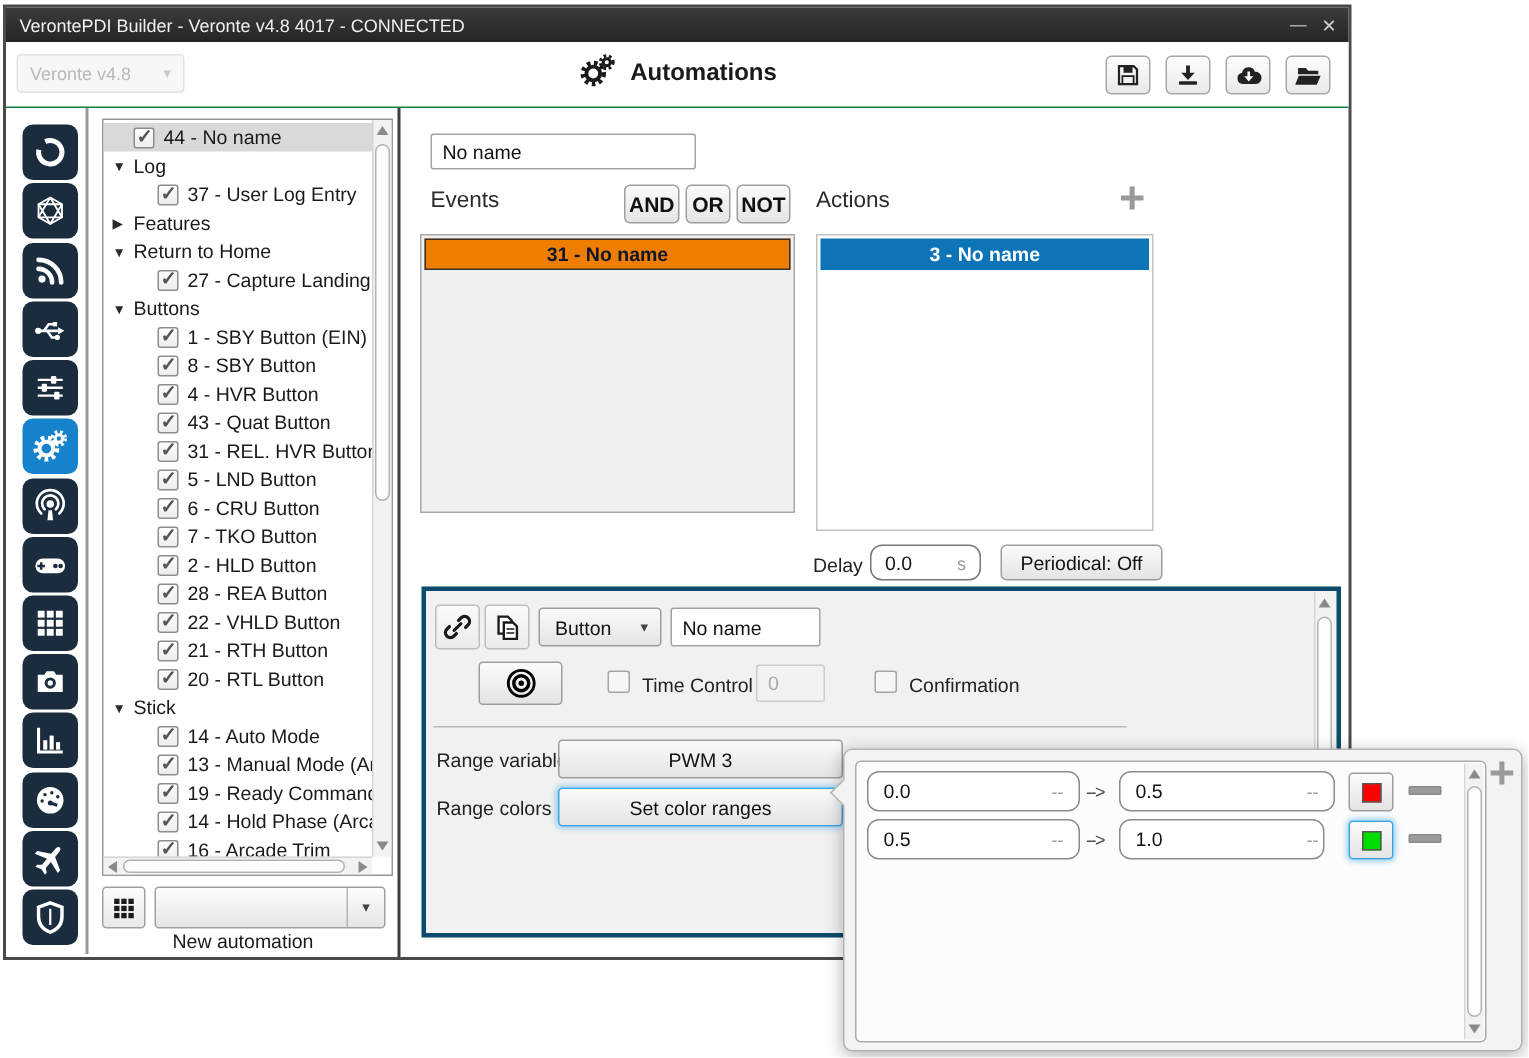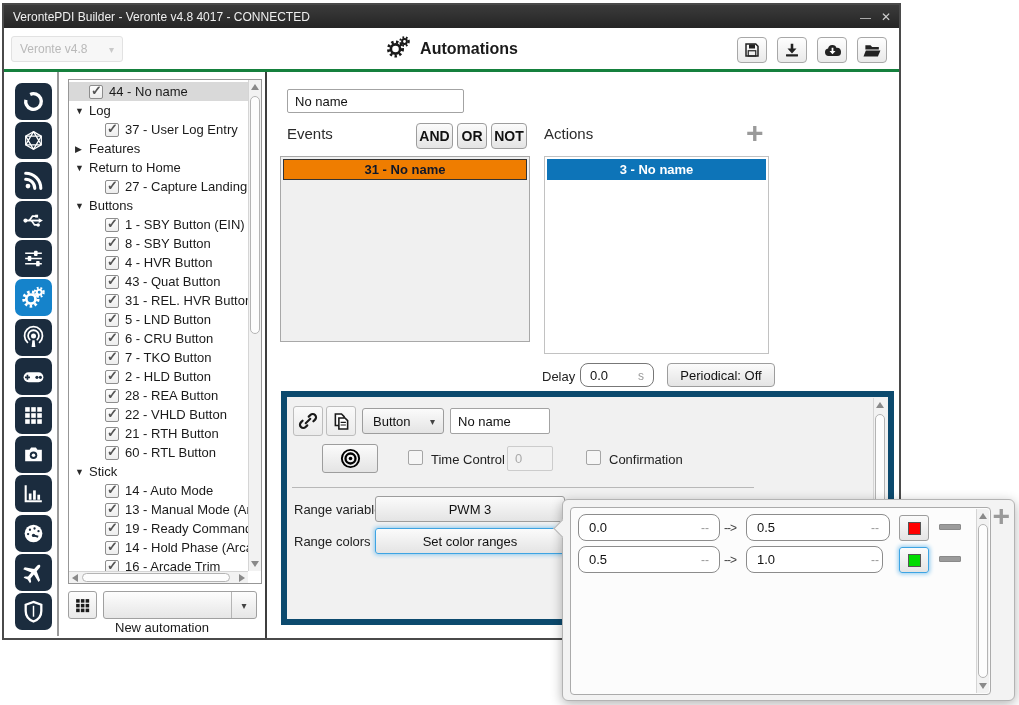--- a/index.html
+++ b/index.html
@@ -9,21 +9,21 @@
   
   .window { position:absolute; left:2px; top:3px; width:899px; height:637px; background:#fff;
             border:2px solid #4a4a4a; }
   .titlebar { position:absolute; left:0; top:0; right:0; height:23px;
               background:linear-gradient(#3b3b3b,#252525); color:#efefef; font-size:12px;
               display:flex; align-items:center; padding-left:9px; }
   .tb-btns { position:absolute; right:8px; top:0; height:23px; display:flex; gap:10px; align-items:center; color:#cfcfcf; }
   .tb-btns span { cursor:default; font-size:14px; line-height:14px; }
 
   
-  .header { position:absolute; left:0; top:23px; right:0; height:44px; background:#fff; border-bottom:3px solid #15803d;text-align:right; }
+  .header { position:absolute; left:0; top:23px; right:0; height:44px; background:#fff; border-bottom:1px solid #15803d;text-align:right; }
   .device-select { position:absolute; left:7px; top:8px; width:112px; height:26px; background:#f7f7f7;
                    border:1px solid #e2e2e2; border-radius:3px; color:#b9b9b9; font-size:12px;
                    display:flex; align-items:center; padding:0 8px; }
   .device-select .dd-arr { margin-left:auto; font-size:10px; color:#c9c9c9; }
   .app-title { position:absolute; left:0; right:0; top:6px; height:30px; display:flex; align-items:center; justify-content:center; gap:8px; }
   .app-title .ttl { font-size:16px; font-weight:bold; color:#1a1a1a; }
   .hdr-tools { position:absolute; right:12px; top:9px; display:flex; gap:10px; }
   .tool-btn { width:30px; height:26px; border:1px solid #a8a8a8; border-radius:4px;
               background:linear-gradient(#fefefe,#e9e9e9); display:flex; align-items:center; justify-content:center; }
 
@@ -88,21 +88,21 @@
 
   .delay-label { position:absolute; left:538px; top:364px; font-size:13px; color:#222; }
   .delay-input { position:absolute; left:576px; top:358px; width:74px; height:24px; border:1px solid #777; border-radius:8px;
                  font-size:13px; padding:0 16px 0 9px; color:#111; background:#fff; font-family:"Liberation Sans",sans-serif; }
   .delay-unit { position:absolute; left:634px; top:364px; font-size:12px; color:#999; }
   .period-btn { position:absolute; left:663px; top:358px; width:108px; height:24px; border:1px solid #9d9d9d; border-radius:4px;
                 background:linear-gradient(#fbfbfb,#e4e4e4); font-size:13px; color:#111;
                 display:flex; align-items:center; justify-content:center; }
 
   
-  .editor { position:absolute; left:277px; top:386px; width:613px; height:234px; background:#f1f1f1; border:6px solid #0c4a6e; }
+  .editor { position:absolute; left:277px; top:386px; width:613px; height:234px; background:#f1f1f1; border:3px solid #0c4a6e; }
   .icon-btn30 { position:absolute; width:30px; height:30px; border:1px solid #bdbdbd; border-radius:3px;
                 background:linear-gradient(#fafafa,#ebebeb); display:flex; align-items:center; justify-content:center; }
   .type-dd { position:absolute; left:75px; top:11px; width:82px; height:26px; border:1px solid #9d9d9d; border-radius:3px;
              background:linear-gradient(#fbfbfb,#e4e4e4); font-size:13px; color:#111; display:flex; align-items:center; }
   .type-dd .lbl { padding-left:10px; }
   .type-dd .dd-arr { margin-left:auto; padding-right:8px; font-size:10px; color:#444; }
   .ed-name-input { position:absolute; left:163px; top:11px; width:100px; height:26px; border:1px solid #a3a3a3; border-radius:2px;
                    font-size:13px; padding:0 7px; color:#111; background:#fff; font-family:"Liberation Sans",sans-serif; }
   .ed-label { position:absolute; font-size:13px; color:#222; }
   .iconpick-btn { position:absolute; left:35px; top:47px; width:56px; height:29px; border:1px solid #9d9d9d; border-radius:3px;
@@ -414,21 +414,21 @@
         <div class="trow lvl2">
             <span class="cb">
               <span class="ck">✓</span>
             </span>
             <span>21 - RTH Button</span>
           </div>
         <div class="trow lvl2">
             <span class="cb">
               <span class="ck">✓</span>
             </span>
-            <span>60 - RTL Button</span>
+            <span>20 - RTL Button</span>
           </div>
         <div class="trow grp">
             <span class="arr">▼</span>
             <span>Stick</span>
           </div>
         <div class="trow lvl2">
             <span class="cb">
               <span class="ck">✓</span>
             </span>
             <span>14 - Auto Mode</span>

